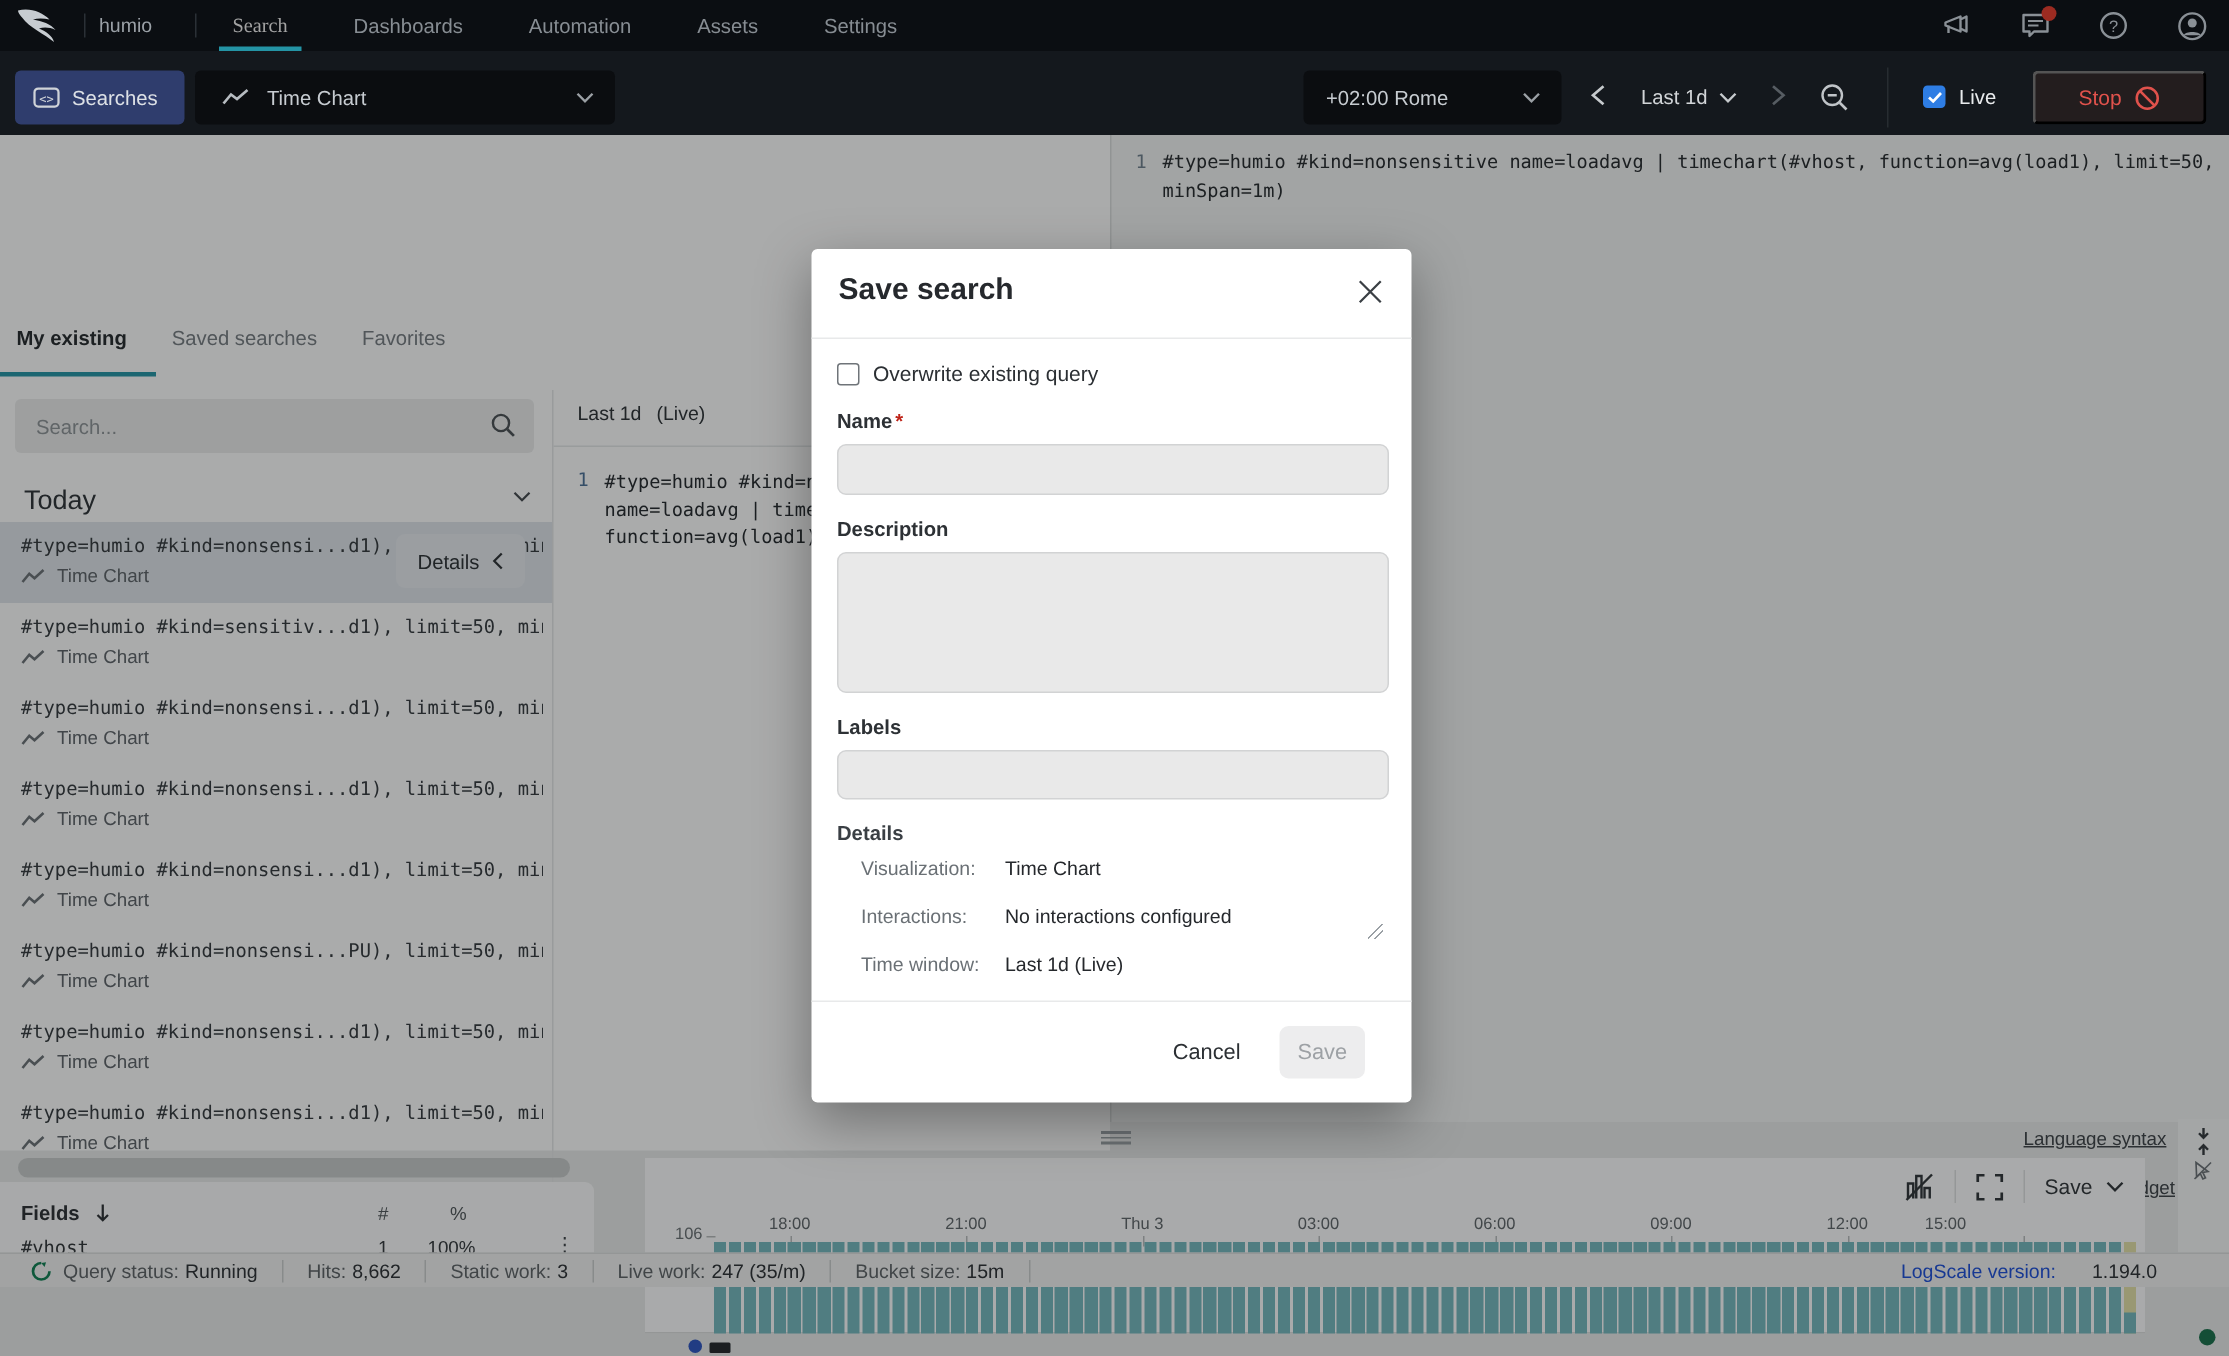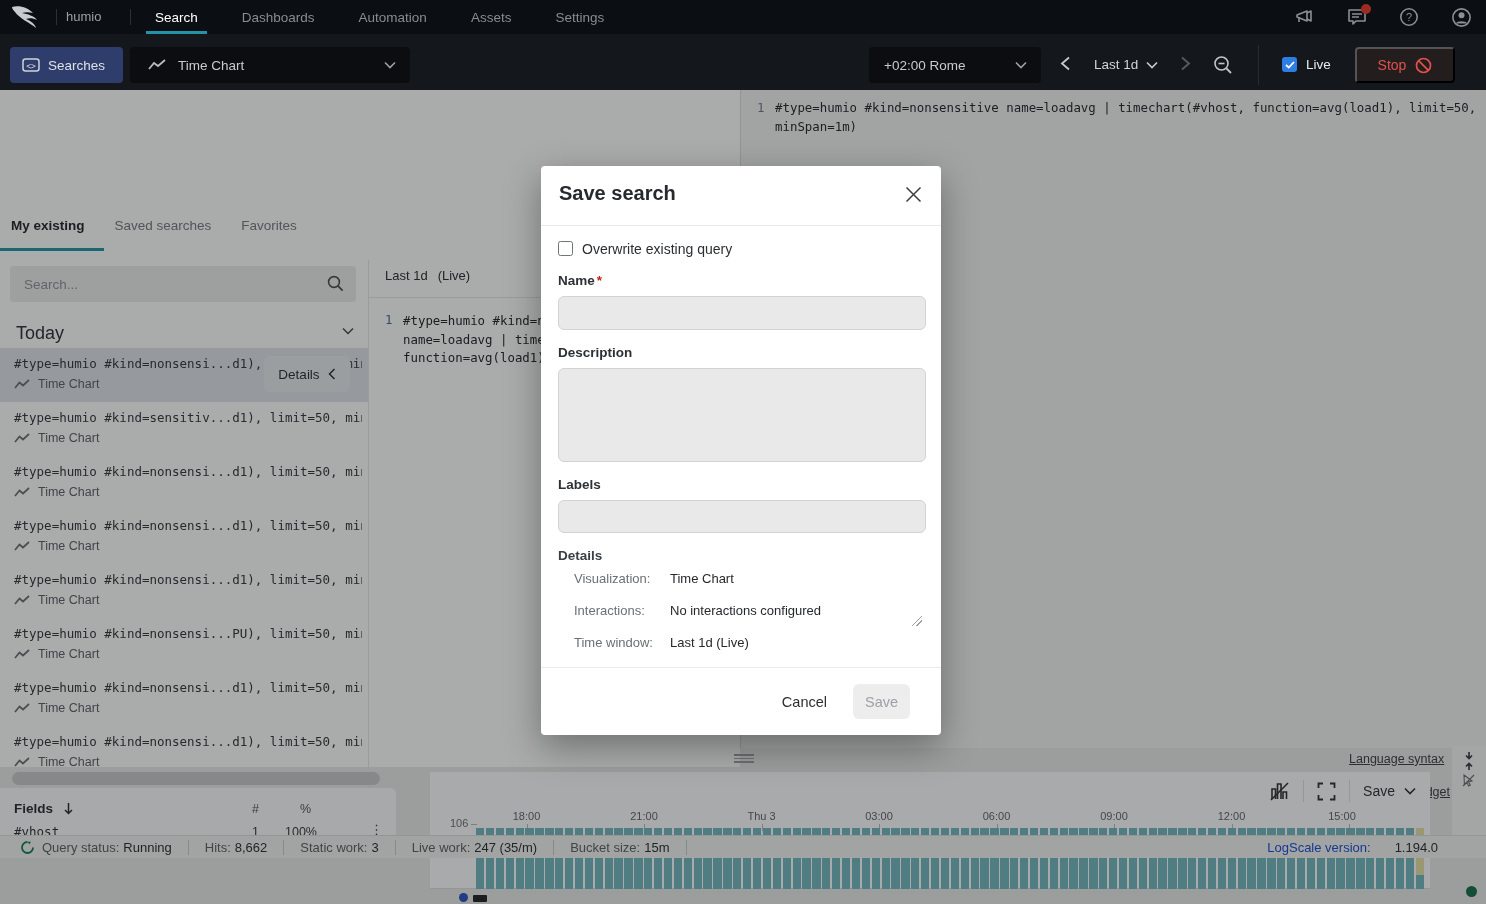--- a/index.html
+++ b/index.html
@@ -8,21 +8,21 @@
   .screen { position:relative; width:1486px; height:904px; overflow:hidden; background:#e8eaea; margin:0 auto; }
   .mono { font-family:"DejaVu Sans Mono", monospace; }
 
   
   .topnav { position:absolute; left:0; top:0; width:1486px; height:34px; background:#0b0e12; display:flex; align-items:center; z-index:20; }
   .brand-logo { position:absolute; left:10px; top:4px; width:40px; height:26px; }
   .nav-div { position:absolute; top:9px; width:1px; height:16px; background:#2b3036; }
   .brand-name { position:absolute; left:66px; top:9px; color:#9aa0a6; font-size:13px; }
   .nav-items { position:absolute; left:146px; top:0; height:34px; display:flex; gap:26px; }
   .nav-item { height:34px; display:flex; align-items:center; padding:0 9px; color:#878d93; font-size:13.5px; cursor:default; position:relative; }
-  .nav-item.active { color:#ffffff; }
+  .nav-item.active { color:#a3a3a3;font-family:Liberation Serif, serif; }
   .nav-item.active::after { content:""; position:absolute; left:0; right:0; bottom:0; height:3px; background:#2494a5; }
   .nav-icons { position:absolute; right:14px; top:0; height:34px; display:flex; align-items:center; gap:30px; }
   .nav-icon { position:relative; width:22px; height:22px; display:flex; align-items:center; justify-content:center; }
   .badge-dot { position:absolute; right:-3px; top:-2px; width:10px; height:10px; border-radius:50%; background:#9c2b21; }
 
   
   .toolbar { position:absolute; left:0; top:34px; width:1486px; height:56px; background:#14181d; z-index:20; }
   .btn-searches { position:absolute; left:10px; top:13px; width:113px; height:36px; background:#2f3d6d; border-radius:4px; display:flex; align-items:center; gap:8px; padding-left:12px; color:#dde1e6; font-size:13.5px; }
   .sel-dark { background:#0b0d10; border-radius:4px; display:flex; align-items:center; color:#c7ccd1; font-size:13.5px; }
   .sel-vis { position:absolute; left:130px; top:13px; width:280px; height:36px; padding:0 14px 0 18px; }
@@ -30,21 +30,21 @@
   .sel-tz { position:absolute; left:869px; top:13px; width:172px; height:36px; padding:0 14px 0 15px; }
   .sel-spacer { flex:1; }
   .chev { width:12px; height:8px; }
   .tool-arrow { position:absolute; top:22px; width:12px; height:14px; }
   .timerange { position:absolute; left:1094px; top:23px; color:#d2d5d8; font-size:13.5px; display:flex; align-items:center; gap:8px; }
   .zoomout { position:absolute; left:1213px; top:21px; width:20px; height:20px; }
   .tb-div { position:absolute; left:1258px; top:11px; width:1px; height:40px; background:#272c31; }
   .live-check { position:absolute; left:1282px; top:57px; display:flex; align-items:center; gap:9px; }
   .checkbox-on { width:15px; height:15px; background:#2e7de4; border-radius:3px; display:flex; align-items:center; justify-content:center; }
   .live-label { color:#e9ebed; font-size:13.5px; }
-  .btn-stop { position:absolute; left:1355px; top:13px; width:100px; height:36px; background:#231d1e; border-radius:4px; display:flex; align-items:center; justify-content:center; gap:9px; color:#e0524c; font-size:14px; }
+  .btn-stop { position:absolute; left:1355px; top:13px; width:116px; height:36px; background:#231d1e; border-radius:4px; display:flex; align-items:center; justify-content:center; gap:9px; color:#e0524c; font-size:14px; }
   .live-check { top:23px; }
 
   
   .editor { position:absolute; left:740px; top:90px; width:746px; height:658px; background:#f2f3f3; border-left:1px solid #d8dadb; }
   .editor-line { position:absolute; white-space:pre; font-size:12.4px; color:#24282c; }
   .gutter-num { position:absolute; left:16px; top:10px; color:#6e7f8d; font-size:12.4px; }
 
   .recents { position:absolute; left:0; top:90px; width:740px; height:677px; background:#fdfdfe; }
   .panel-close { position:absolute; left:712px; top:98px; width:20px; height:20px; }
   .tabs { position:absolute; left:11px; top:128px; display:flex; gap:30px; }
@@ -112,21 +112,21 @@
   .legend-dot { position:absolute; left:459px; top:893px; width:9px; height:9px; border-radius:50%; background:#2b53c0; }
   .legend-stub { position:absolute; left:473px; top:895px; width:14px; height:7px; background:#22262a; border-radius:1px; }
   .green-dot { position:absolute; left:1466px; top:886px; width:11px; height:11px; border-radius:50%; background:#176f4a; z-index:6; }
 
   
   .dim { position:absolute; left:0; top:90px; width:1486px; height:814px; background:rgba(14,16,18,0.35); z-index:40; }
   .modal { position:absolute; left:541px; top:166px; width:400px; height:569px; background:#ffffff; border-radius:4px; box-shadow:0 12px 36px rgba(0,0,0,0.35); z-index:60; }
   .modal-title { position:absolute; left:18px; top:16px; font-size:20px; font-weight:bold; color:#26292d; }
   .modal-close { position:absolute; right:17px; top:20px; width:19px; height:19px; }
   .modal-div1 { position:absolute; left:0; top:59px; width:400px; height:1px; background:#e8e9ea; }
-  .check-row { position:absolute; left:17px; top:75px; display:flex; align-items:flex-start; gap:9px; }
+  .check-row { position:absolute; left:17px; top:75px; display:flex; align-items:flex-end; gap:9px; }
   .checkbox-off { width:15px; height:15px; border:1.5px solid #6f7479; border-radius:2.5px; background:#fff; }
   .check-label { font-size:14px; color:#2b2f33; }
   .fld-label { position:absolute; left:17px; font-size:13.5px; font-weight:bold; color:#2d3135; }
   .req { color:#bf2318; margin-left:2px; }
   .fld-input { position:absolute; left:17px; width:368px; background:#e9e9e9; border:1px solid #d2d3d4; border-radius:6px; font-family:"Liberation Sans",sans-serif; font-size:13.5px; color:#2b2f33; padding:0 10px; outline:none; }
   textarea.fld-input { resize:none; padding:8px 10px; }
   .ta-grip { position:absolute; left:371px; top:450px; width:10px; height:10px; background:
       linear-gradient(135deg, transparent 45%, #9aa0a5 45%, #9aa0a5 52%, transparent 52%, transparent 68%, #9aa0a5 68%, #9aa0a5 75%, transparent 75%); }
   .details-heading { position:absolute; left:17px; top:382px; font-size:13.5px; font-weight:bold; color:#3a3f44; }
   .details-rows { position:absolute; left:33px; top:405px; width:350px; }
@@ -495,21 +495,21 @@
         <span class="tick-label" style="left: 331.5px;">Thu 3</span>
         <span class="tick-mark" style="left: 331.5px;"></span>
         <span class="tick-label" style="left: 449px;">03:00</span>
         <span class="tick-mark" style="left: 449px;"></span>
         <span class="tick-label" style="left: 566.5px;">06:00</span>
         <span class="tick-mark" style="left: 566.5px;"></span>
         <span class="tick-label" style="left: 684px;">09:00</span>
         <span class="tick-mark" style="left: 684px;"></span>
         <span class="tick-label" style="left: 801.5px;">12:00</span>
         <span class="tick-mark" style="left: 801.5px;"></span>
-        <span class="tick-label" style="left: 912px;">15:00</span>
+        <span class="tick-label" style="left: 867px;">15:00</span>
         <span class="tick-mark" style="left: 919px;"></span>
       </div>
     <div class="bars" id="bars-holder">
         <div class="bar"></div>
         <div class="bar"></div>
         <div class="bar"></div>
         <div class="bar"></div>
         <div class="bar"></div>
         <div class="bar"></div>
         <div class="bar"></div>

